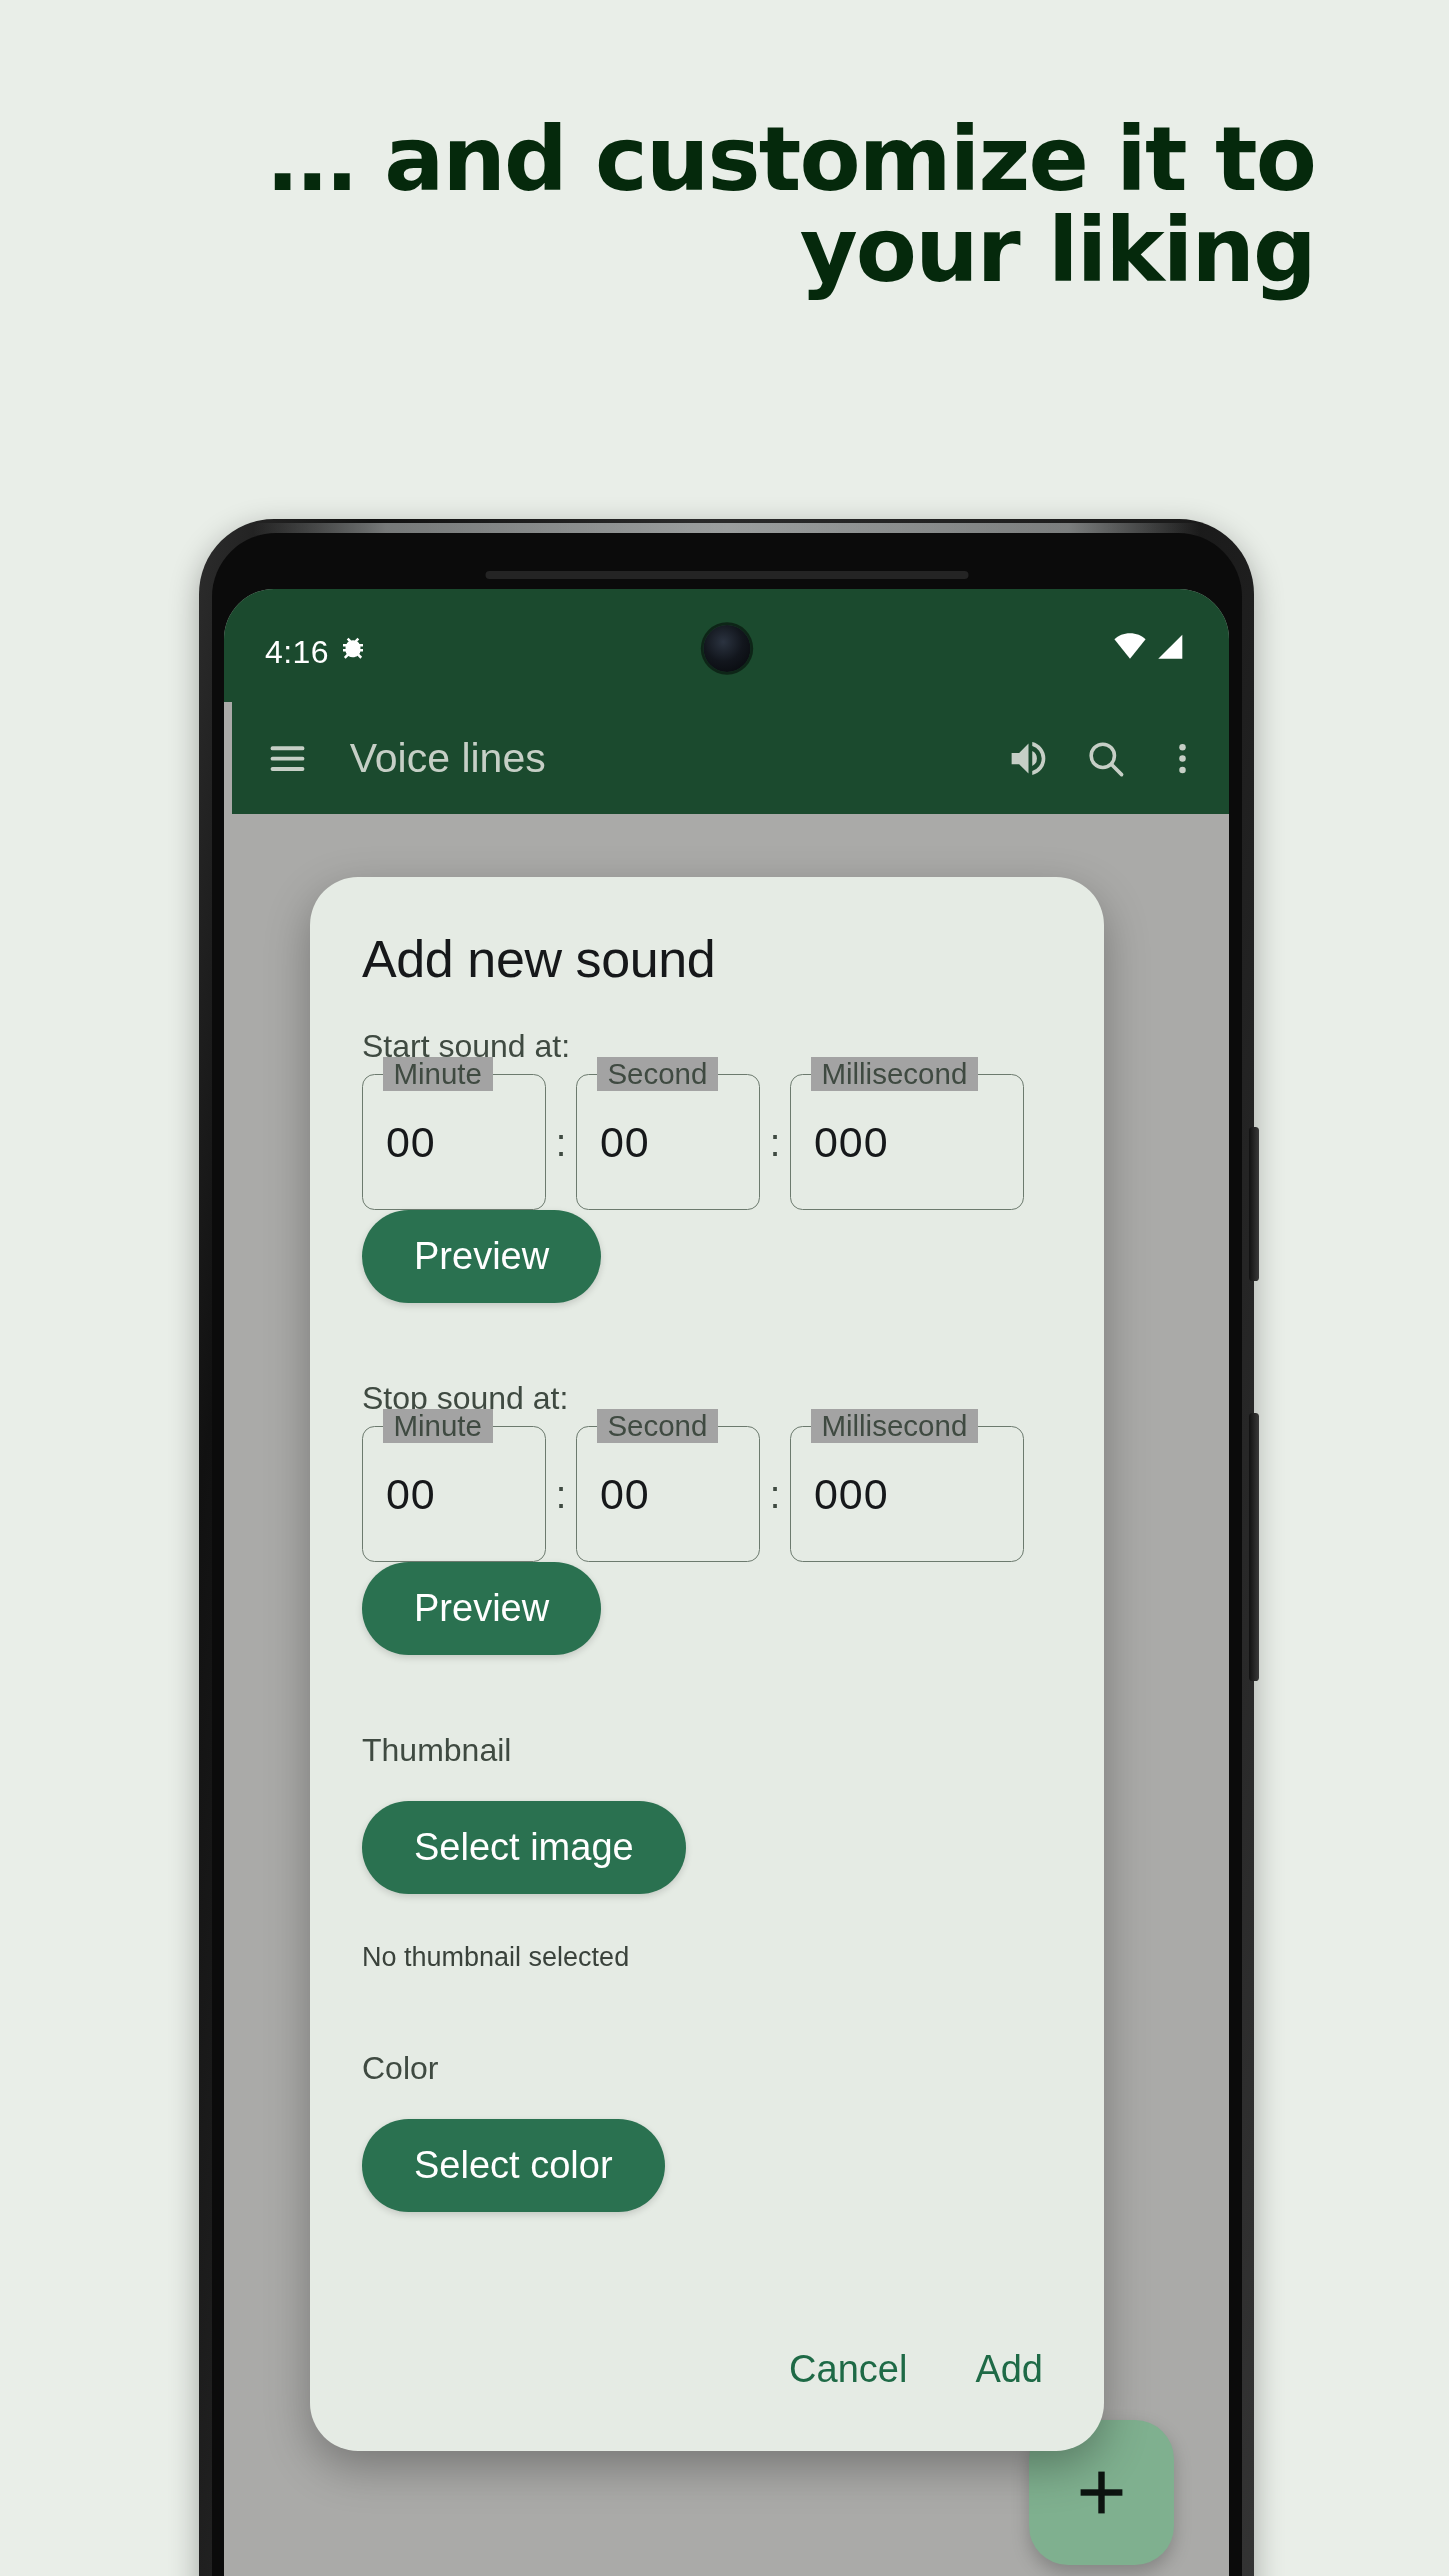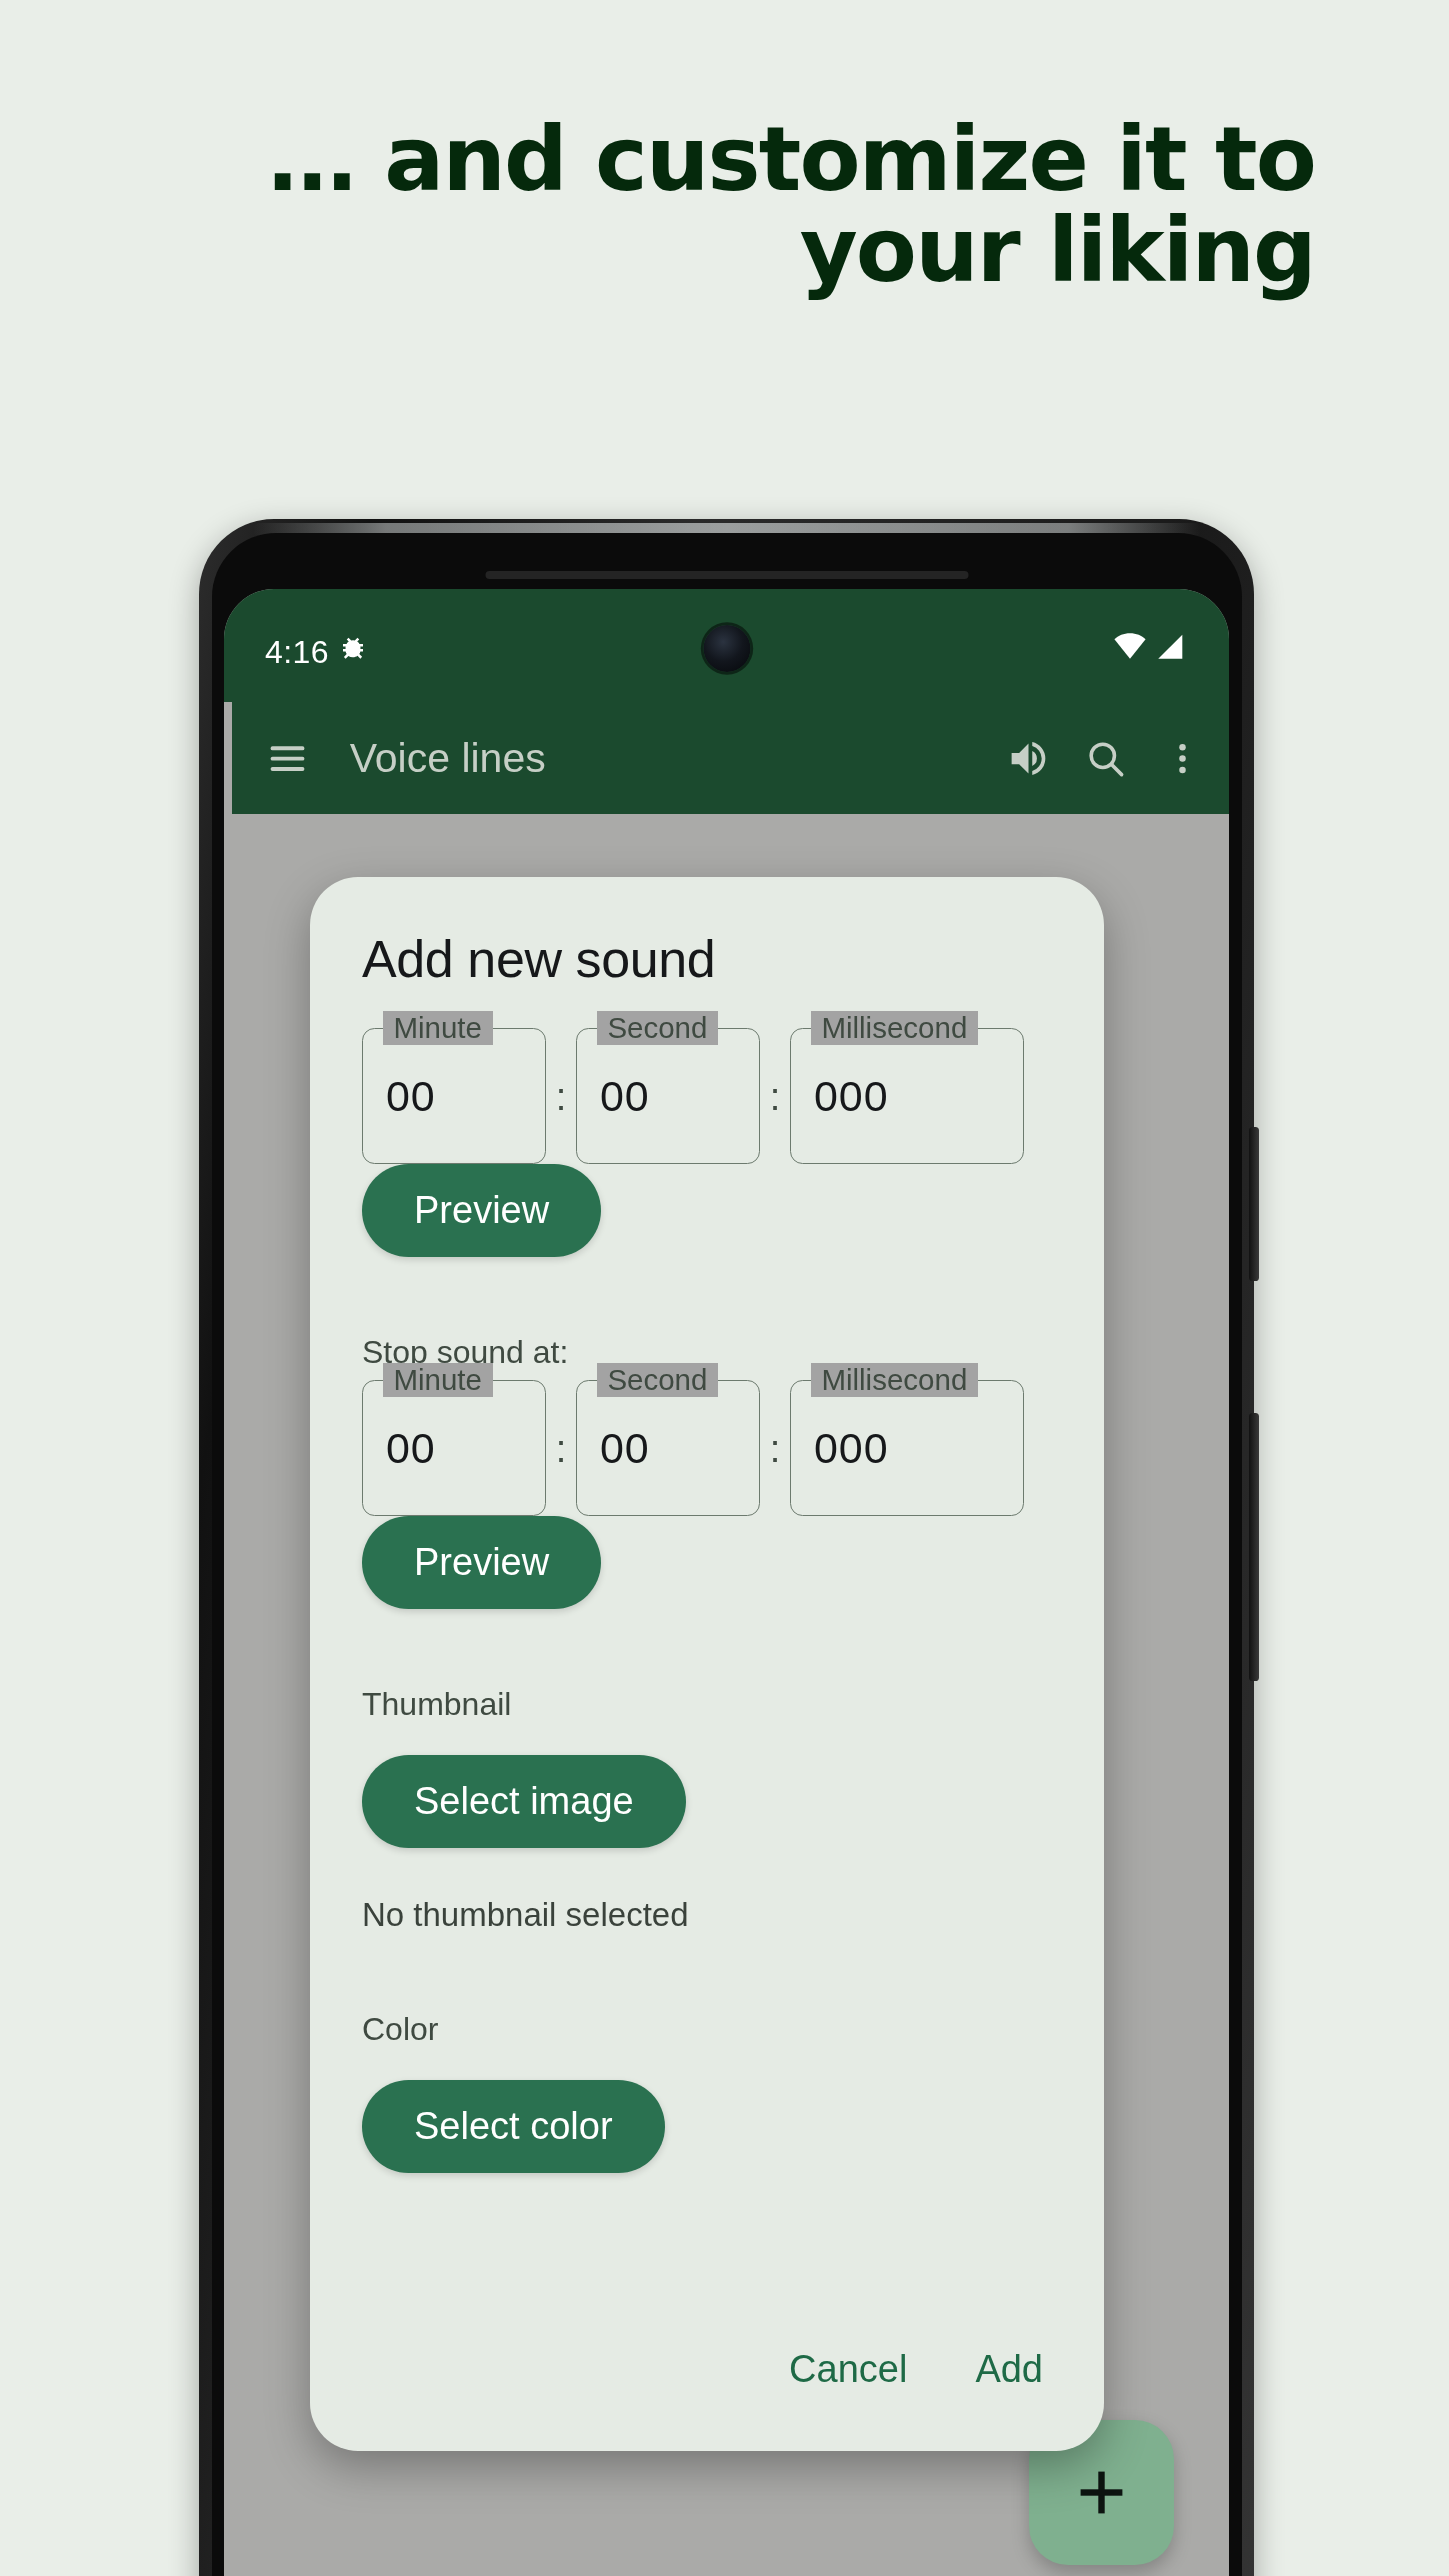--- a/index.html
+++ b/index.html
@@ -195,21 +195,21 @@
     border:none;
     box-shadow:0 2.7px 7.2px rgba(0,0,0,.15);
     cursor:pointer;
   }
   .btn-preview{ }
   .gap-lg{ height:77px; }
   .gap-md{ height:48px; }
   .gap-sm{ height:23px; }
 
   .helper-text{
-    font-size:33px; color:#3a423b;
+    font-size:27px; color:#3a423b;
   }
 
   
   .dialog-actions{
     position:absolute; right:52px; bottom:55px;
     display:flex; align-items:center; gap:50px;
   }
   .text-btn{
     background:none; border:none;
     color:#1e6a46;
@@ -301,20 +301,21 @@
             <rect x="3.5" y="10.7" width="17" height="2.6" rx="0"></rect>
           </svg>
         </span>
       </div>
 
       <div class="dialog">
 
         <div class="dialog-title">Add new sound</div>
 
         
+        <div class="section-label">Start sound at:</div>
         <div class="time-row">
           <div class="time-field tf-min">
             <span class="field-label">Minute</span>
             <span class="field-value">00</span>
           </div>
           <div class="colon">:</div>
           <div class="time-field tf-sec">
             <span class="field-label">Second</span>
             <span class="field-value">00</span>
           </div>

